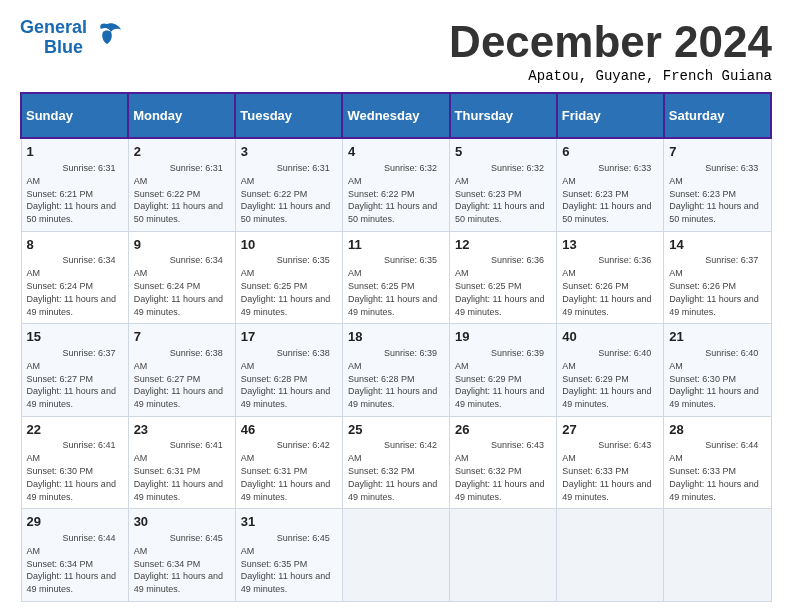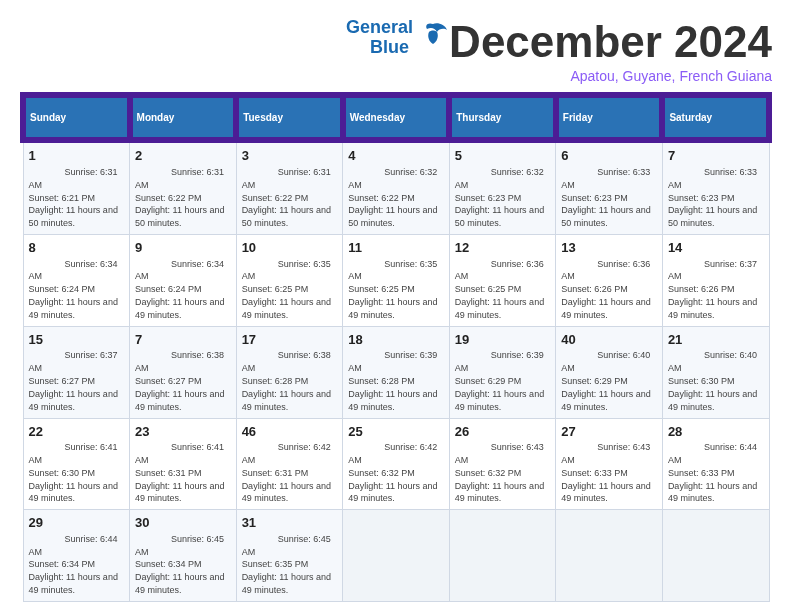--- a/index.html
+++ b/index.html
@@ -9,21 +9,20 @@
       background: #fff;
       font-family: Arial, sans-serif;
       overflow: hidden;
     }
     .page {
       width: 792px;
       height: 612px;
       padding: 18px 20px 10px 20px;
       display: flex;
       flex-direction: column;
-      align-items: flex-end;
     }
     .header {
       display: flex;
       align-items: flex-start;
       justify-content: space-between;
       margin-bottom: 8px;
     }
     .logo {
       display: flex;
       flex-direction: column;
@@ -38,39 +37,40 @@
       text-align: right;
     }
     .main-title {
       font-size: 44px;
       font-weight: bold;
       color: #333;
       line-height: 1.1;
     }
     .subtitle {
       font-size: 14px;
-      color: #8b5cf6;
+      color: #000000;
       margin-top: 2px;
+      font-family: Liberation Mono, monospace;
     }
     .calendar {
       flex: 1;
       border-collapse: collapse;
       width: 100%;
       table-layout: fixed;
     }
     .calendar thead tr {
       background: #2a72b5;
       color: #fff;
     }
     .calendar thead th {
       padding: 14px 4px;
-      font-size: 10px;
+      font-size: 13px;
       font-weight: bold;
       text-align: left;
-      border: 6px solid #4c1d95;
+      border: 2px solid #4c1d95;
     }
     .calendar tbody tr {
       background: #fff;
     }
     .calendar tbody tr:nth-child(odd) {
       background: #f5f8fc;
     }
     .calendar tbody td {
       vertical-align: top;
       padding: 4px 4px 4px 5px;

